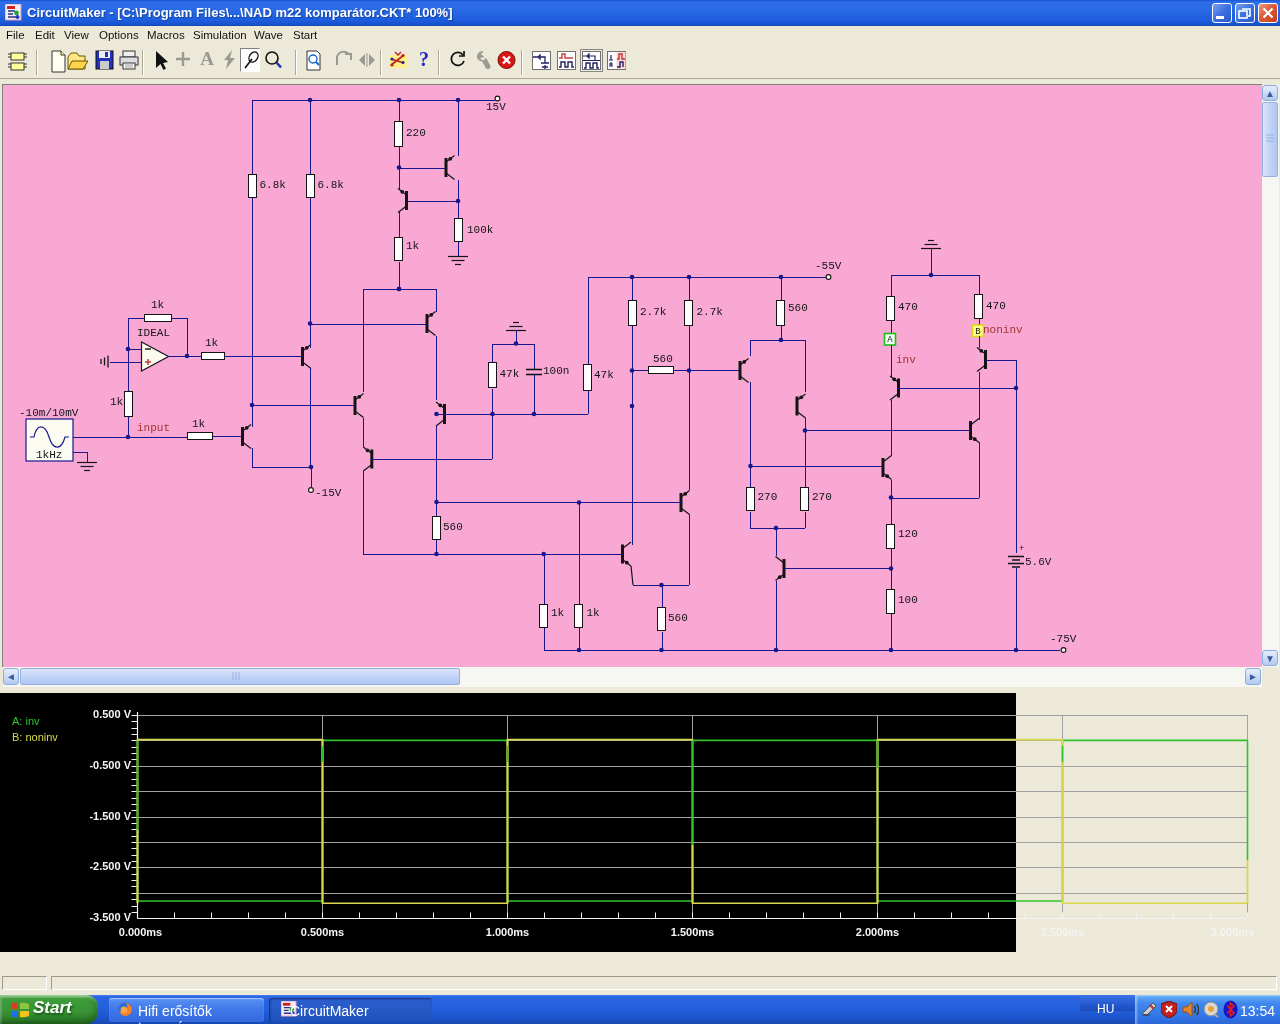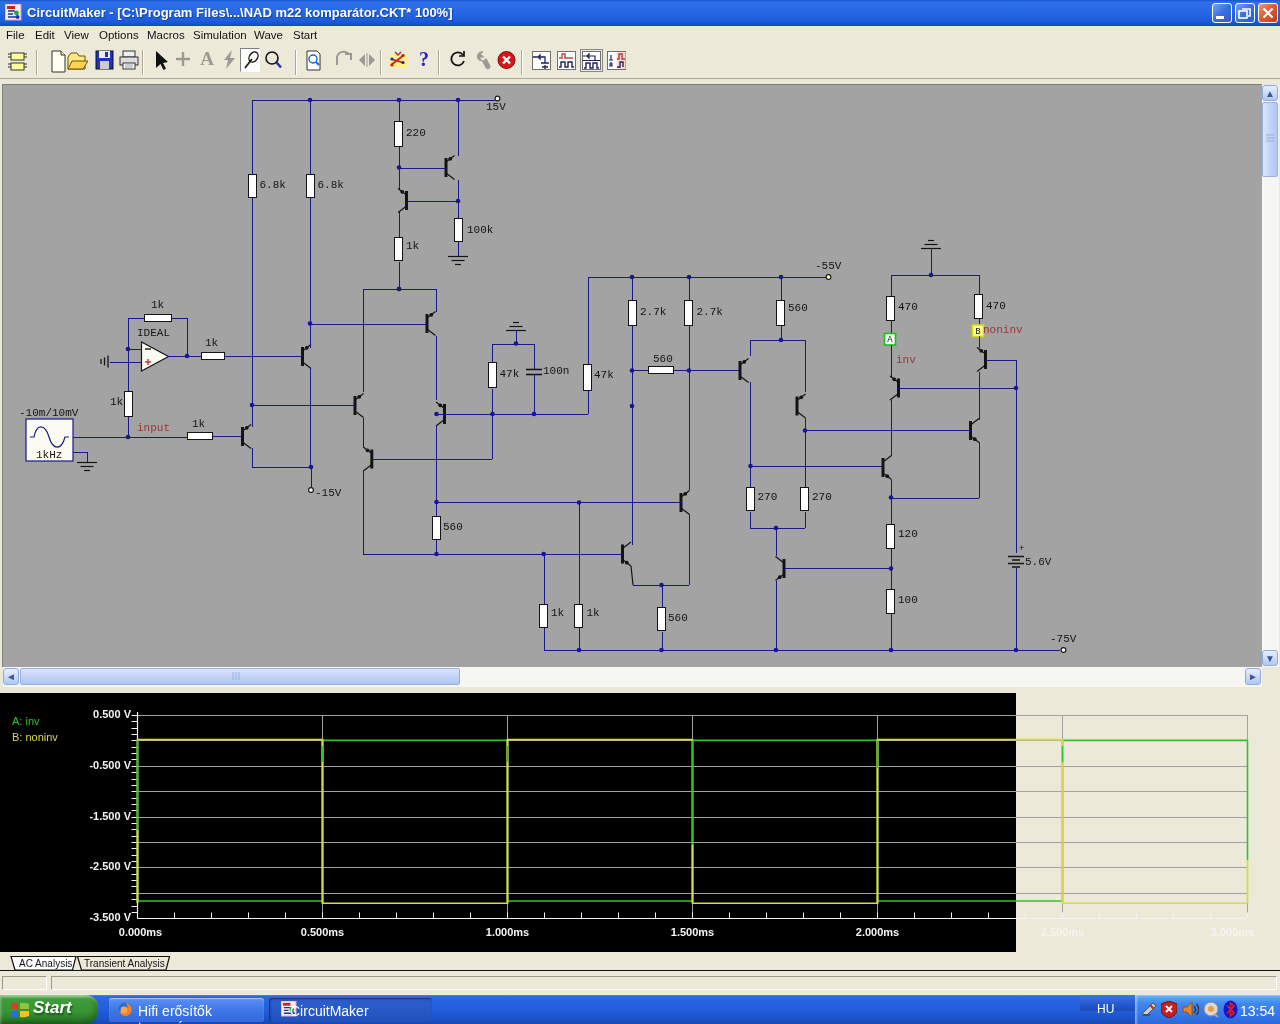--- a/index.html
+++ b/index.html
@@ -11,21 +11,21 @@
 #bmin,#bmax{background:linear-gradient(135deg,#7aa1ef 0%,#3b6fe0 50%,#2a5cc8 100%)}
 #bclose{background:linear-gradient(135deg,#eb9c83 0%,#dd5b37 45%,#c63d18 100%)}
 
 #menu{left:0;top:26px;width:1280px;height:28px;background:#ece9d8;border-bottom:1px solid #fff}
 #menu span{position:absolute;top:3px;font-size:11.5px;color:#111}
 
 #tools{left:0;top:46px;width:1280px;height:33px;background:#ece9d8;border-bottom:1px solid #aca899}
 .sep{position:absolute;top:4px;width:2px;height:25px;border-left:1px solid #aca899;border-right:1px solid #fff}
 .tico{position:absolute;top:3px}
 
-#canv{left:2px;top:84px;width:1260px;height:583px;background:#a3a3a3;border-left:1px solid #808080;border-top:1px solid #808080}
+#canv{left:2px;top:84px;width:1260px;height:583px;background:#f9a8d4;border-left:1px solid #808080;border-top:1px solid #808080}
 
 #vsb{left:1262px;top:85px;width:17px;height:582px;background:#f6f6f2}
 #hsb{left:3px;top:667px;width:1259px;height:20px;background:#f6f6f2}
 .sbtn{position:absolute;background:linear-gradient(#e6eefc,#c8d8f4 60%,#b2c8ee);border:1px solid #8cacdc;border-radius:3px;color:#3a5a9c;font-size:10px;font-weight:bold;text-align:center;line-height:15px}
 .sthumb{position:absolute;background:linear-gradient(90deg,#dce6fb,#c2d4f8 50%,#b0c6f2);border:1px solid #98b0e0;border-radius:2px}
 .sthumbh{position:absolute;background:linear-gradient(#dce6fb,#c2d4f8 50%,#b0c6f2);border:1px solid #98b0e0;border-radius:2px}
 
 #wave{left:0;top:693px;width:1016px;height:259px;background:#000}
 #strip{left:0;top:687px;width:1280px;height:6px;background:#ece9d8}
 
@@ -641,29 +641,20 @@
 <text x="507.5" y="933.5" font-family="Liberation Sans, sans-serif" font-size="11" font-weight="bold" fill="#f4f4f4" text-anchor="middle" dominant-baseline="middle">1.000ms</text>
 <text x="692.5" y="933.5" font-family="Liberation Sans, sans-serif" font-size="11" font-weight="bold" fill="#f4f4f4" text-anchor="middle" dominant-baseline="middle">1.500ms</text>
 <text x="877.5" y="933.5" font-family="Liberation Sans, sans-serif" font-size="11" font-weight="bold" fill="#f4f4f4" text-anchor="middle" dominant-baseline="middle">2.000ms</text>
 <text x="1062.5" y="933.5" font-family="Liberation Sans, sans-serif" font-size="11" font-weight="bold" fill="#f4f4f4" text-anchor="middle" dominant-baseline="middle">2.500ms</text>
 <text x="1232.5" y="933.5" font-family="Liberation Sans, sans-serif" font-size="11" font-weight="bold" fill="#f4f4f4" text-anchor="middle" dominant-baseline="middle">3.000ms</text>
 <text x="12" y="724.5" font-family="Liberation Sans, sans-serif" font-size="11" fill="#2fc42f">A: inv</text>
 <text x="12" y="741" font-family="Liberation Sans, sans-serif" font-size="11" fill="#d8d84e">B: noninv</text>
  </svg>
 </div>
 
-<div id="tabs" class="abs">
- <svg width="1280" height="21" viewBox="0 0 1280 21">
-  <line x1="0" y1="18.5" x2="1280" y2="18.5" stroke="#111" stroke-width="1.2"></line>
-  <polygon points="15,18 11,4.5 76,4.5 72.5,18" fill="#fff" stroke="#111" stroke-width="1.2"></polygon>
-  <polygon points="81.5,18 77.5,4.5 169.5,4.5 166,18" fill="#ece9d8" stroke="#111" stroke-width="1.2"></polygon>
-  <text x="19" y="14.5" font-size="10" fill="#111" font-family="Liberation Sans, sans-serif">AC Analysis</text>
-  <text x="84" y="14.5" font-size="10" fill="#111" font-family="Liberation Sans, sans-serif">Transient Analysis</text>
- </svg>
-</div>
 
 <div id="status" class="abs">
  <div class="sbox" style="left:2px;width:45px"></div>
  <div class="sbox" style="left:51px;width:1226px"></div>
 </div>
 
 <div id="task" class="abs">
  <div id="start">
   <svg class="abs" style="left:10px;top:6px" width="20" height="18" viewBox="0 0 20 18">
    <path d="M1 3 Q4 1 8 2 L8 8 L1 8 Z" fill="#e03b25"></path>

